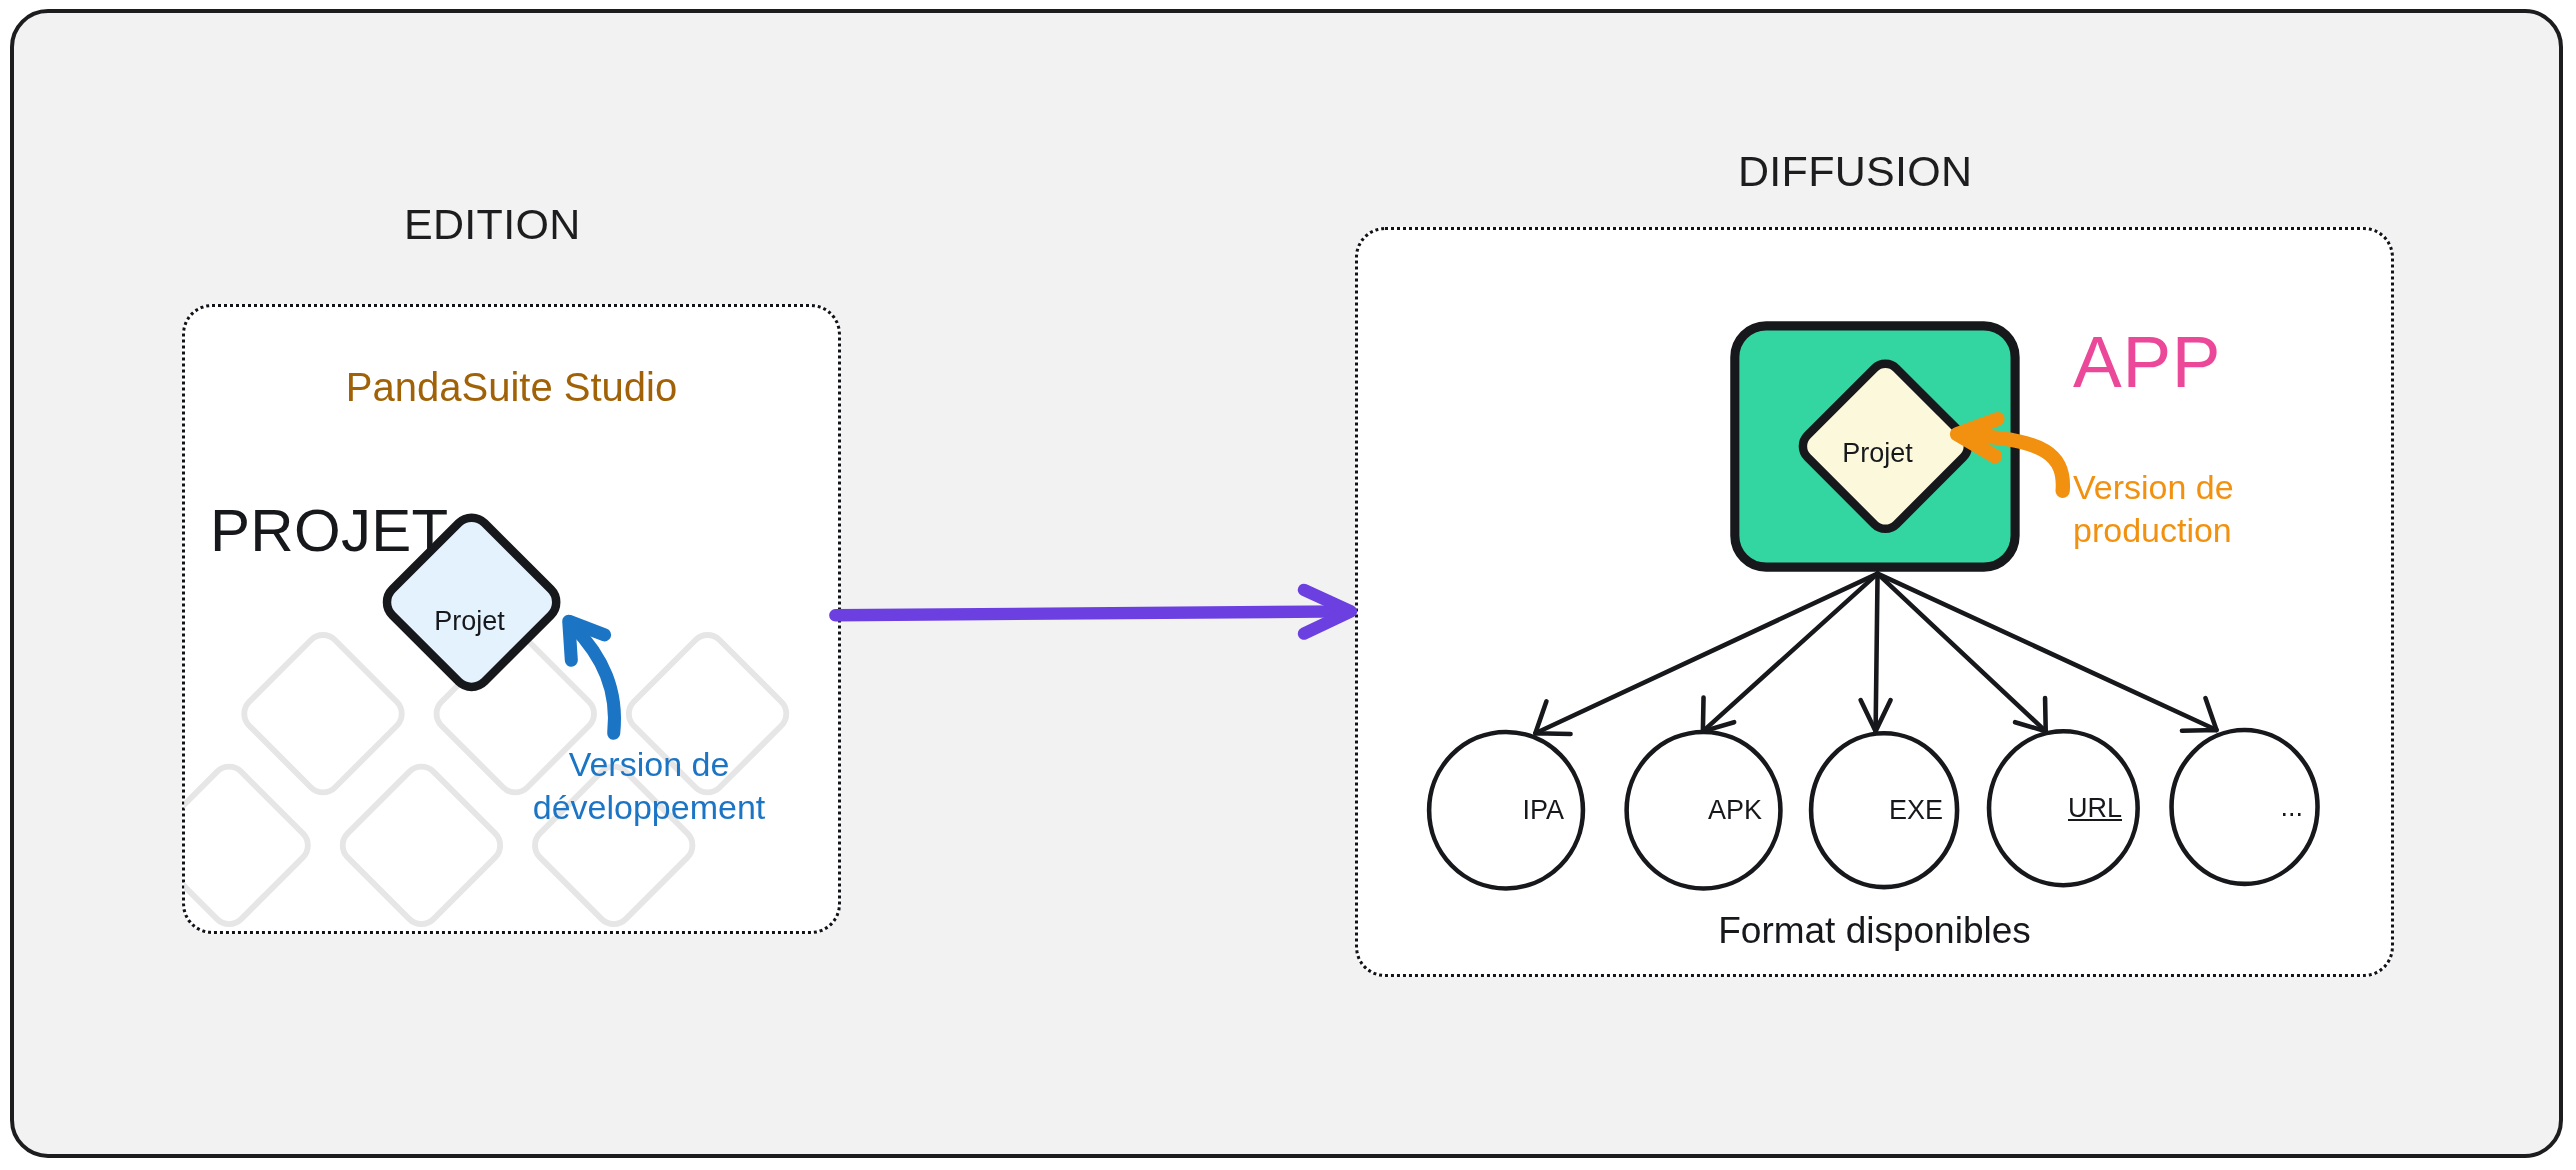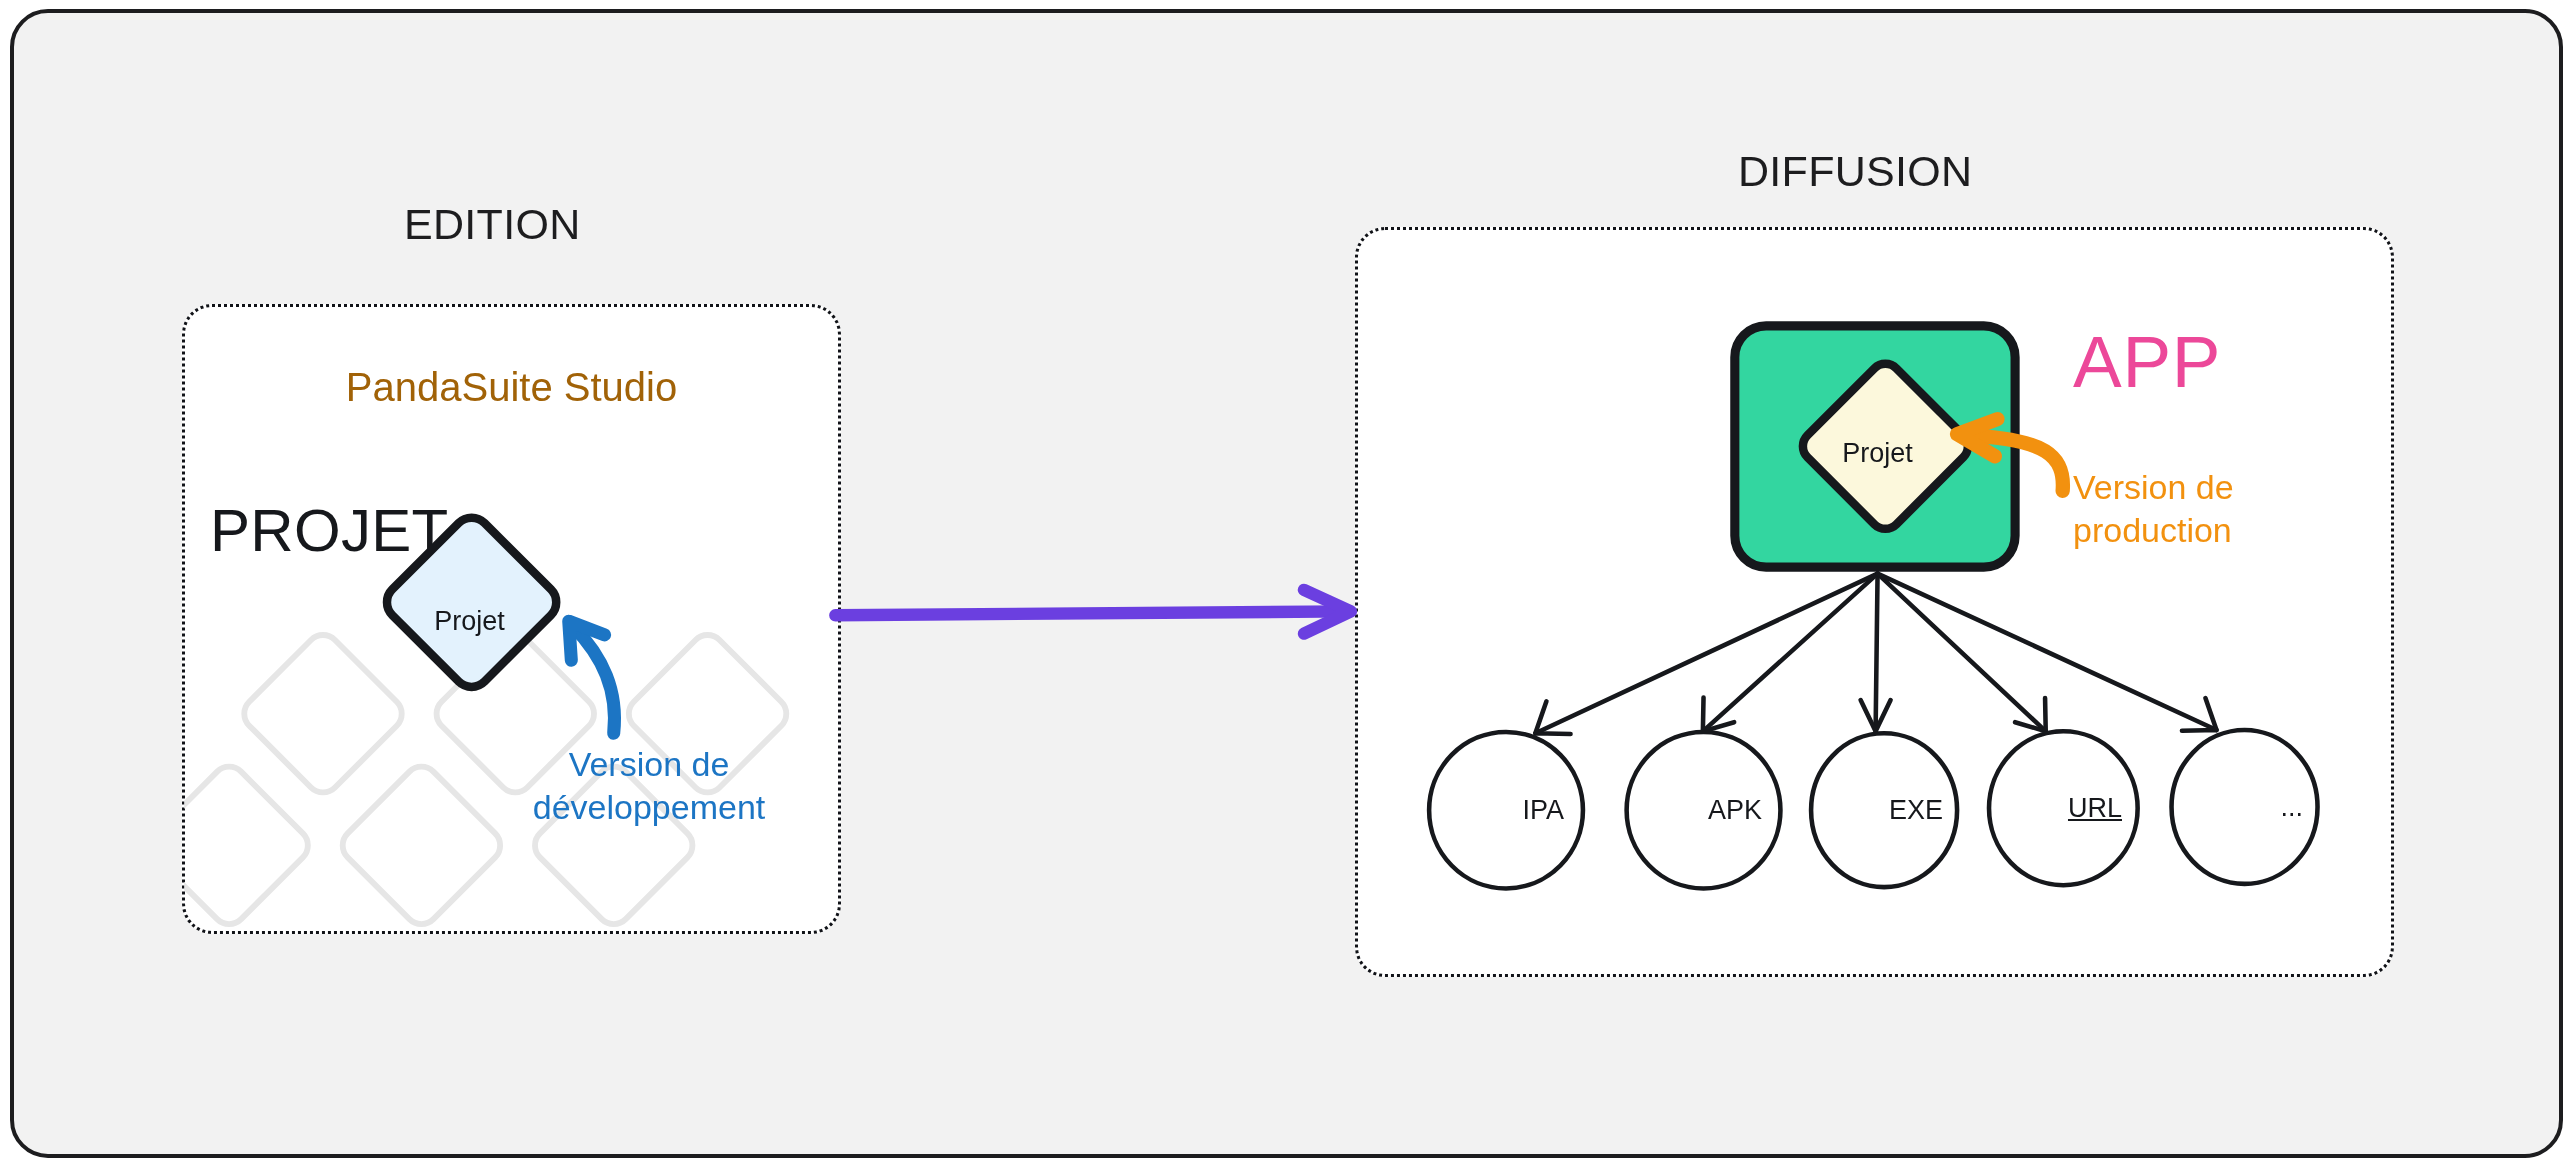--- a/index.html
+++ b/index.html
@@ -287,15 +287,16 @@
 
 
   <div id="dev-version-label">Version de
 développement</div>
 
   <div id="prod-version-label">Version de
 production</div>
 
   <div id="app-label">APP</div>
 
+  <div id="formats-caption">Format disponibles</div>
 
 </div>
 
 
 </body></html>

